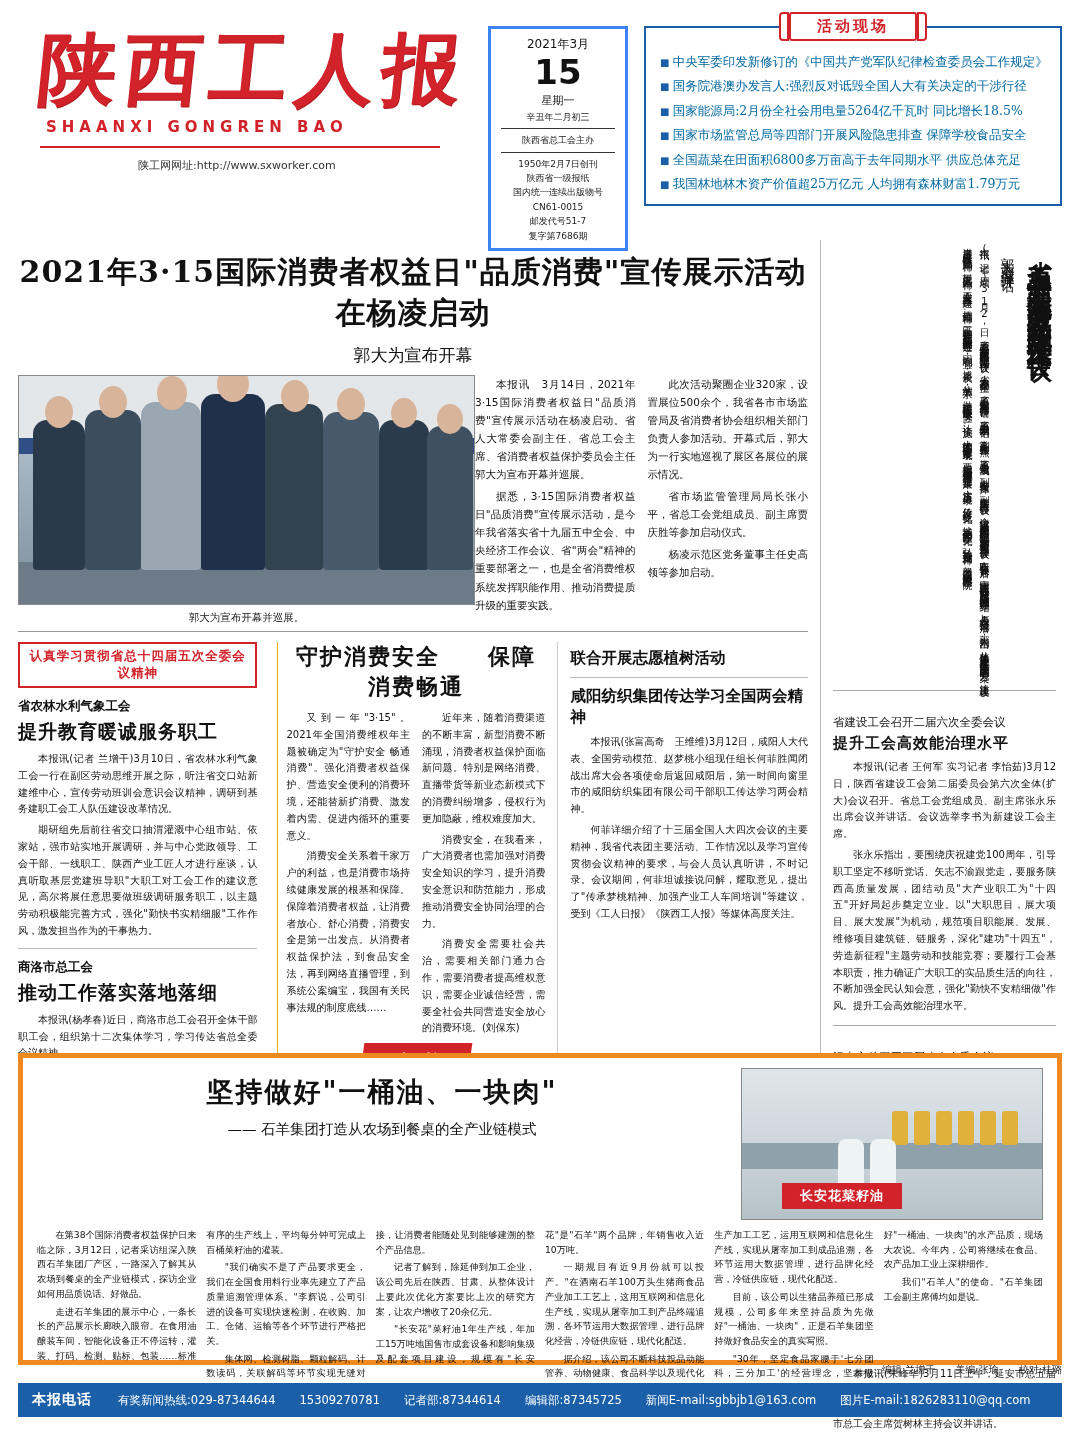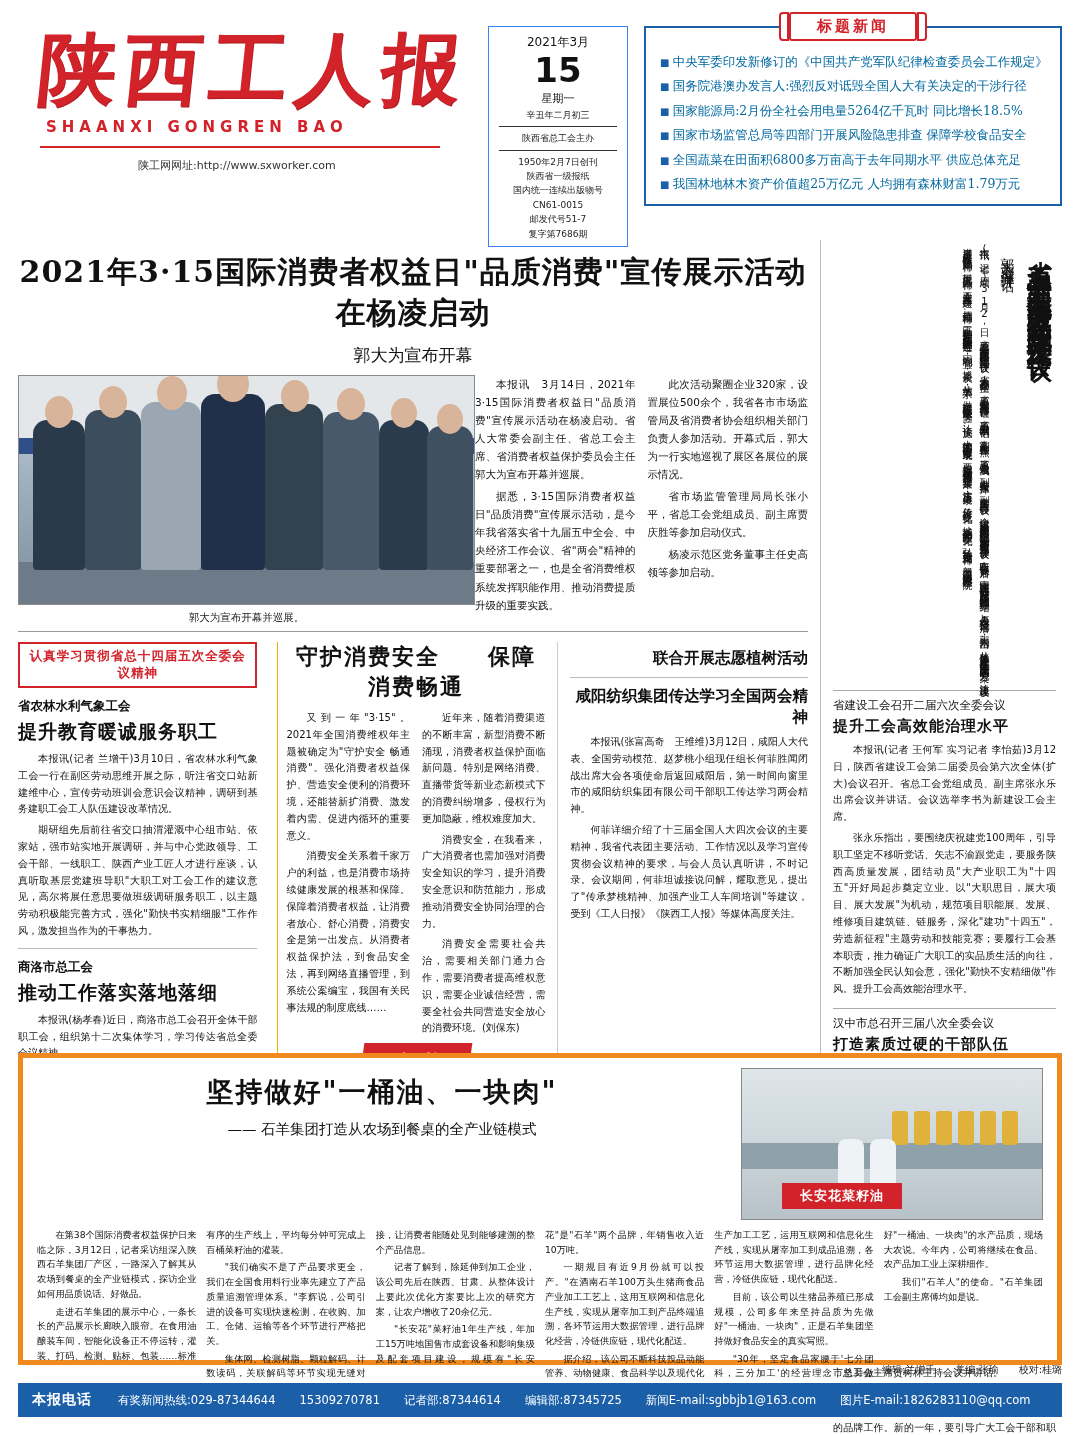--- a/index.html
+++ b/index.html
@@ -24,21 +24,21 @@
     text-shadow:1px 1px 0 #b01a20;
   }
   .logo-py{
     margin-top:6px;margin-left:28px;
     font-size:15px;letter-spacing:5px;color:#d2232a;font-weight:bold;
   }
   .logo-rule{margin:10px 0 0 22px;width:400px;height:2px;background:#d2232a;}
   .logo-url{margin-top:10px;margin-left:120px;font-size:11px;color:#333;}
 
   .issue-box{
-    width:140px;border:1px solid #3b82f6;box-sizing:border-box;
+    width:140px;border:3px solid #3b82f6;box-sizing:border-box;
     text-align:center;padding:6px 4px 5px;font-size:10px;line-height:1.5;
     margin-left:0;
   }
   .issue-date{font-size:12px;}
   .issue-day{font-size:34px;font-weight:bold;line-height:1.1;margin:1px 0 2px;}
   .issue-week{font-size:11px;}
   .issue-sep{height:1px;background:#333;margin:4px 6px;}
   .issue-small{font-size:9px;line-height:1.6;color:#222;}
 
   .news-box{
@@ -129,42 +129,42 @@
   .stamp{
     width:108px;height:34px;background:#d2232a;color:#fff;font-weight:bold;
     font-size:15px;display:flex;align-items:center;justify-content:center;
     letter-spacing:1px;margin:6px auto 2px;transform:skewX(-8deg);
   }
   .stamp-wrap{text-align:center;}
   .pen{width:120px;height:18px;margin:2px auto 8px;background:linear-gradient(90deg,#8b1a1a 0 60%,#caa24a 60% 100%);border-radius:3px;}
 
   .head2{
     font-family:"DejaVu Serif","Liberation Serif",serif;
-    font-size:15.5px;font-weight:bold;text-align:right;margin:6px 0 6px;
+    font-size:15.5px;font-weight:bold;text-align:left;margin:6px 0 6px;
   }
   .head2-left{text-align:left;}
 
   
   .vtitle{
     writing-mode:vertical-rl;text-orientation:upright;
     font-family:"DejaVu Serif","Liberation Serif",serif;
     font-size:25px;font-weight:bold;letter-spacing:4px;height:430px;margin-left:6px;
   }
   .vsub{
     writing-mode:vertical-rl;text-orientation:upright;
     font-size:14px;letter-spacing:3px;height:170px;margin-left:6px;margin-top:6px;
   }
   .vbody{
     writing-mode:vertical-rl;text-orientation:upright;
     font-size:10px;line-height:1.7;height:440px;letter-spacing:1px;
     text-align:justify;
   }
   .vwrap{display:flex;flex-direction:row-reverse;justify-content:flex-start;}
 
-  .rbox{border-top:1px solid #aaa;margin-top:10px;padding-top:7px;}
+  .rbox{border-top:1px solid #aaa;margin-top:10px;padding-top:24px;}
   .rbox-org{font-size:11.5px;}
   .rbox-title{
     font-family:"DejaVu Serif","Liberation Serif",serif;
     font-size:15px;font-weight:bold;margin:4px 0 6px;letter-spacing:1px;
   }
 
   
   .feature{
     position:absolute;left:18px;right:18px;bottom:70px;height:312px;
     border:5px solid #f08a1e;box-sizing:border-box;background:#fff;padding:10px 14px;
@@ -224,21 +224,21 @@
       <div class="issue-sep"></div>
       <div class="issue-small">1950年2月7日创刊</div>
       <div class="issue-small">陕西省一级报纸</div>
       <div class="issue-small">国内统一连续出版物号</div>
       <div class="issue-small">CN61-0015</div>
       <div class="issue-small">邮发代号51-7</div>
       <div class="issue-small">复字第7686期</div>
     </div>
 
     <div class="news-box">
-      <div class="news-banner">标题新闻</div>
+      <div class="news-banner">活动现场</div>
       <ul class="news-list">
         <li>中央军委印发新修订的《中国共产党军队纪律检查委员会工作规定》</li>
         <li>国务院港澳办发言人:强烈反对诋毁全国人大有关决定的干涉行径</li>
         <li>国家能源局:2月份全社会用电量5264亿千瓦时 同比增长18.5%</li>
         <li>国家市场监管总局等四部门开展风险隐患排查 保障学校食品安全</li>
         <li>全国蔬菜在田面积6800多万亩高于去年同期水平 供应总体充足</li>
         <li>我国林地林木资产价值超25万亿元 人均拥有森林财富1.79万元</li>
       </ul>
     </div>
   </div>

